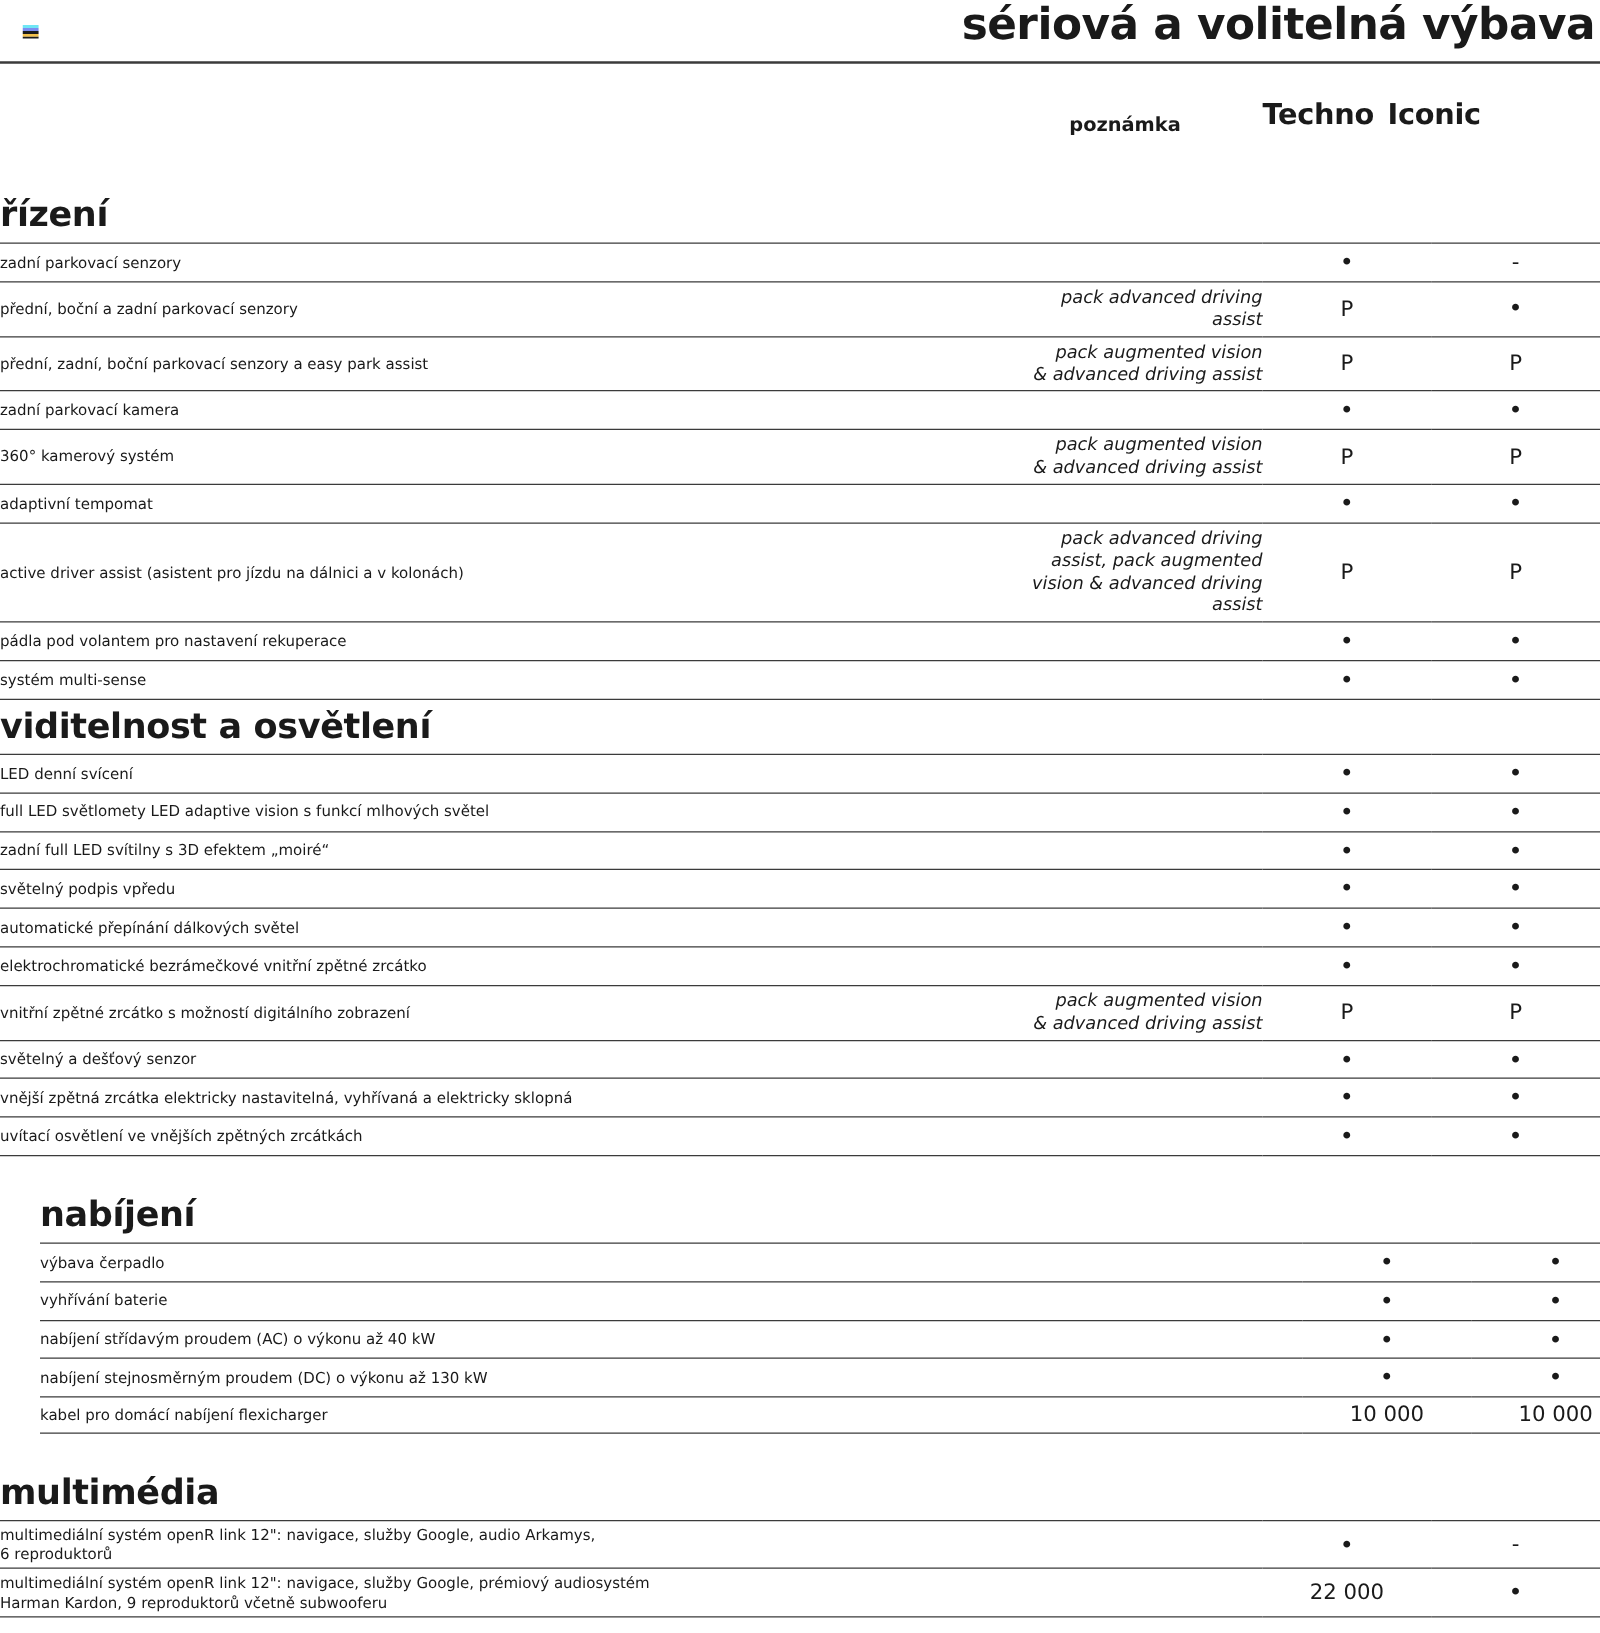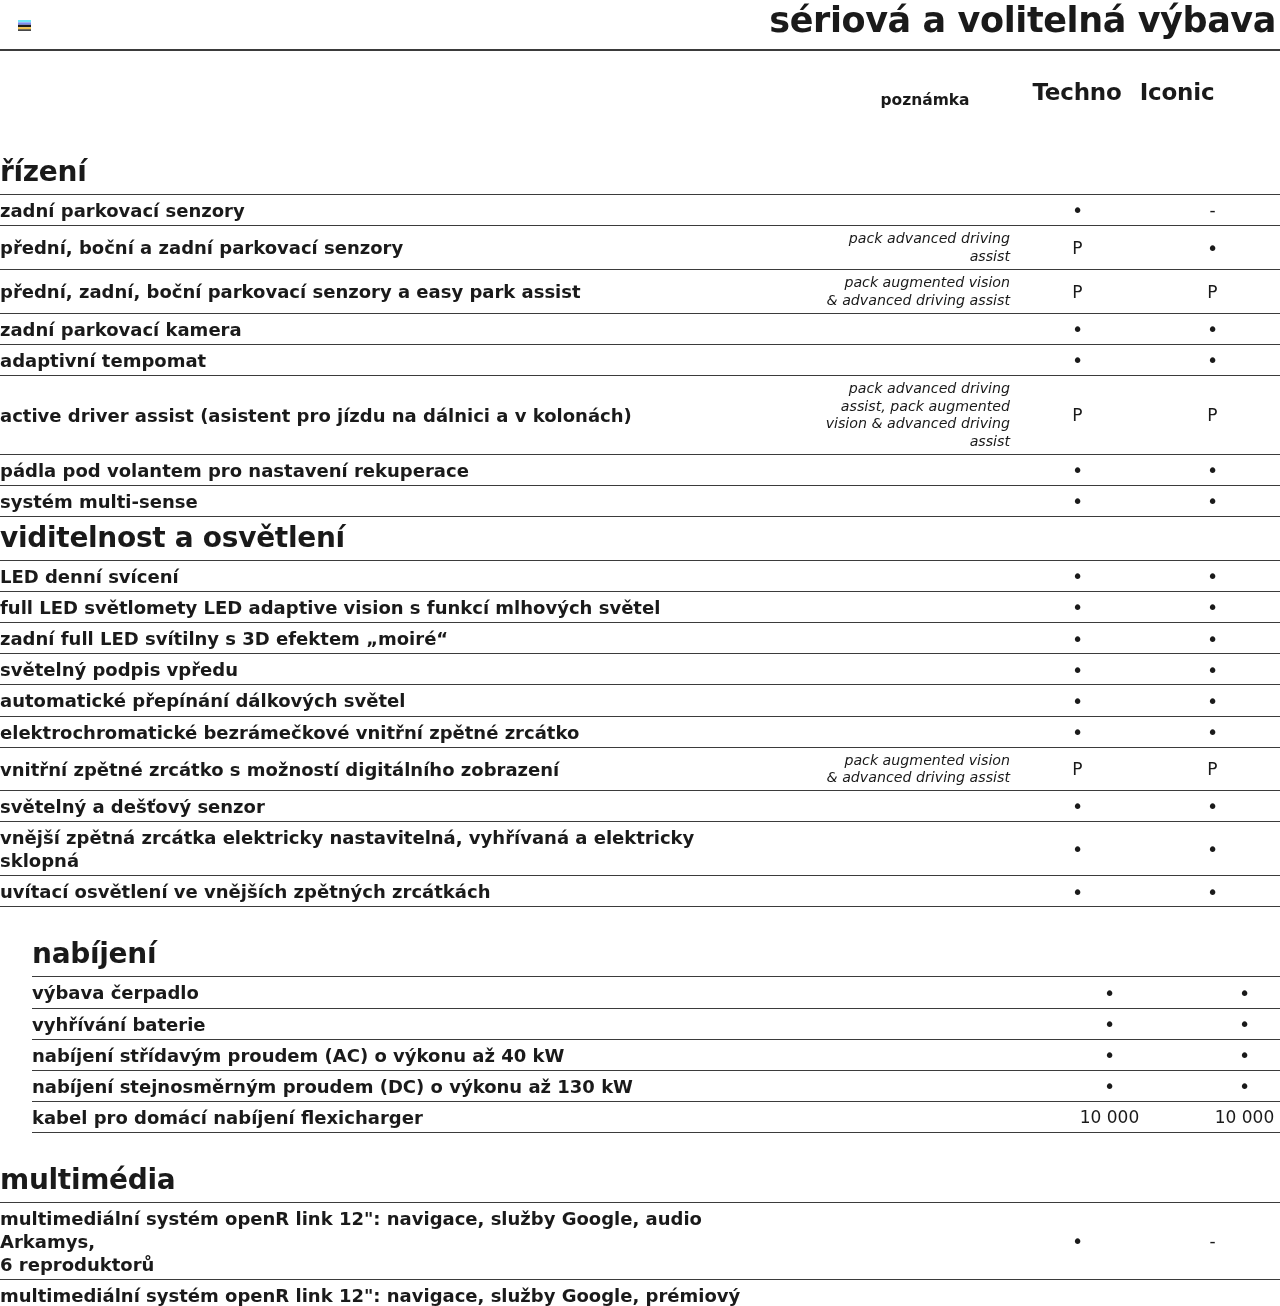--- a/index.html
+++ b/index.html
@@ -49,32 +49,32 @@
     margin-top: 5px;
   }
 
   
   .colhead {
     position: relative;
     height: 88px;
   }
   .colhead .note-head {
     position: absolute;
-    left: 785px;
+    left: 760px;
     width: 280px;
     top: 40px;
     text-align: center;
     font-size: 15.5px;
     font-weight: 700;
   }
   .colhead .tier-head {
     position: absolute;
     top: 28px;
     width: 134px;
-    text-align: center;
+    text-align: left;
     font-size: 23px;
     font-weight: 800;
     letter-spacing: -0.2px;
   }
   .colhead .tier-head.t1 { left: 1010px; }
   .colhead .tier-head.t2 { left: 1110px; }
 
   
   .section-title {
     font-size: 28px;
@@ -102,25 +102,24 @@
     border-top: 1.6px solid #3b3b3b;
   }
   table.spec tr:last-child {
     border-bottom: 1.6px solid #3b3b3b;
   }
   table.spec td {
     padding: 4px 0 3px 0;
     vertical-align: middle;
   }
   td.feat {
-    font-size: 18px;
+    font-size: 12px;
     line-height: 1.28;
     padding-right: 10px;
     white-space: pre-line;
-    font-weight: bold;
   }
   td.note {
     font-size: 14.2px;
     font-style: italic;
     line-height: 1.26;
     text-align: right;
     white-space: pre-line;
     color: #1a1a1a;
   }
   td.val {
@@ -185,20 +184,27 @@
             <td class="note">pack augmented vision
 &amp; advanced driving assist</td>
             <td class="val pack">P</td>
             <td class="val pack">P</td>
           </tr>
           <tr>
             <td class="feat">zadní parkovací kamera</td>
             <td class="note"></td>
             <td class="val dot">•</td>
             <td class="val dot">•</td>
+          </tr>
+          <tr>
+            <td class="feat">360° kamerový systém</td>
+            <td class="note">pack augmented vision
+&amp; advanced driving assist</td>
+            <td class="val pack">P</td>
+            <td class="val pack">P</td>
           </tr>
           <tr>
             <td class="feat">adaptivní tempomat</td>
             <td class="note"></td>
             <td class="val dot">•</td>
             <td class="val dot">•</td>
           </tr>
           <tr>
             <td class="feat">active driver assist (asistent pro jízdu na dálnici a v kolonách)</td>
             <td class="note">pack advanced driving

